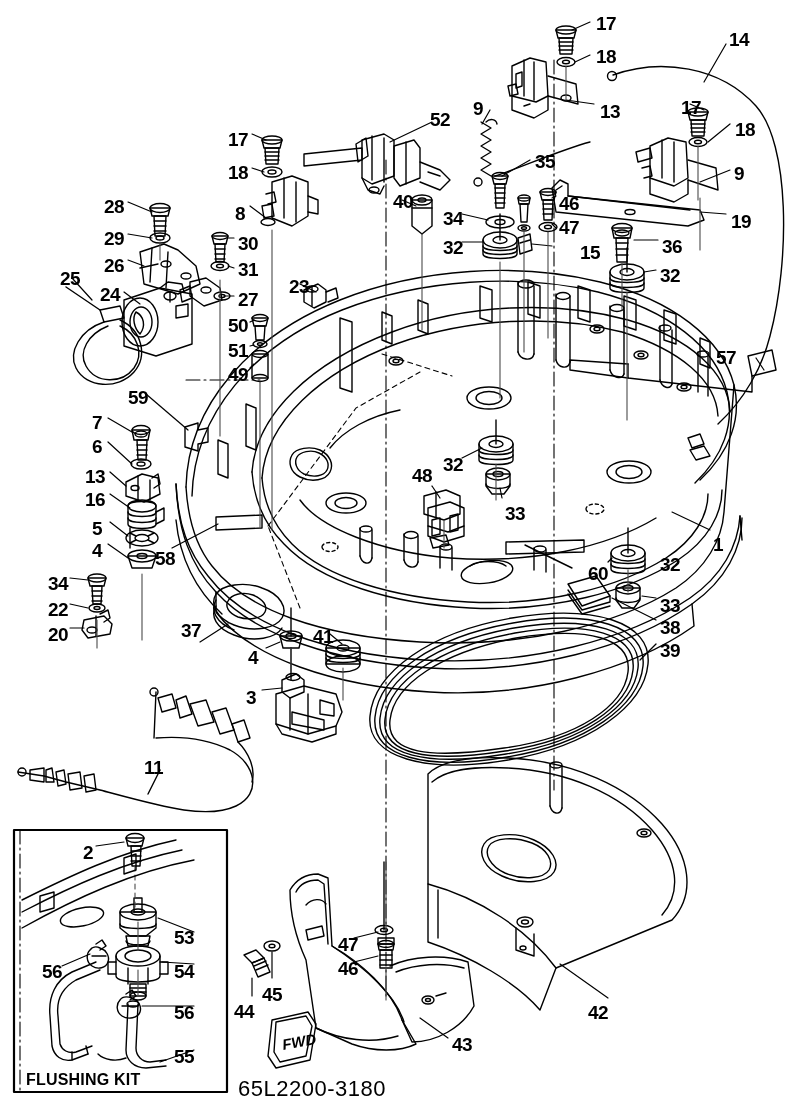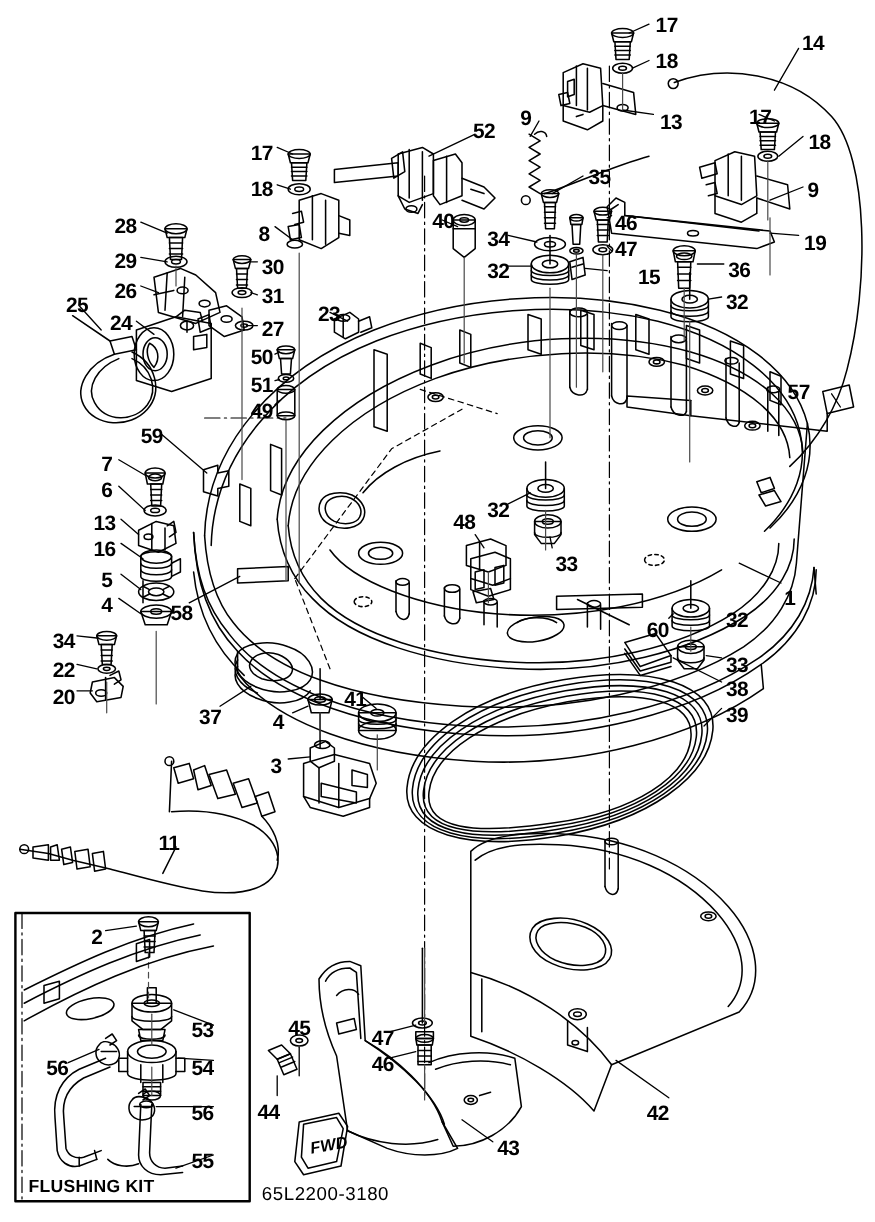--- a/index.html
+++ b/index.html
@@ -39,21 +39,21 @@
     font-family: "Liberation Sans", sans-serif;
     font-size: 16px;
     font-weight: 700;
     letter-spacing: 0.2px;
     color: #000000;
     white-space: nowrap;
   }
   .drawing-number {
     position: absolute;
     font-family: "Liberation Sans", sans-serif;
-    font-size: 17px;
+    font-size: 22px;
     font-weight: 400;
     letter-spacing: 0.5px;
     color: #000000;
     white-space: nowrap;
   }
   .fwd-text {
     position: absolute;
     font-family: "Liberation Sans", sans-serif;
     font-size: 15px;
     font-weight: 700;
@@ -789,32 +789,32 @@
       <div class="callout" style="left: 155px; top: 549px;">58</div>
       <div class="callout" style="left: 588px; top: 564px;">60</div>
       <div class="callout" style="left: 660px; top: 555px;">32</div>
       <div class="callout" style="left: 48px; top: 574px;">34</div>
       <div class="callout" style="left: 660px; top: 596px;">33</div>
       <div class="callout" style="left: 48px; top: 600px;">22</div>
       <div class="callout" style="left: 660px; top: 618px;">38</div>
       <div class="callout" style="left: 48px; top: 625px;">20</div>
       <div class="callout" style="left: 313px; top: 627px;">41</div>
       <div class="callout" style="left: 660px; top: 641px;">39</div>
-      <div class="callout" style="left: 181px; top: 643px;">37</div>
+      <div class="callout" style="left: 181px; top: 621px;">37</div>
       <div class="callout" style="left: 248px; top: 648px;">4</div>
       <div class="callout" style="left: 246px; top: 688px;">3</div>
       <div class="callout" style="left: 144px; top: 758px;">11</div>
       <div class="callout" style="left: 83px; top: 843px;">2</div>
       <div class="callout" style="left: 174px; top: 928px;">53</div>
       <div class="callout" style="left: 338px; top: 935px;">47</div>
       <div class="callout" style="left: 174px; top: 962px;">54</div>
       <div class="callout" style="left: 42px; top: 962px;">56</div>
       <div class="callout" style="left: 338px; top: 959px;">46</div>
       <div class="callout" style="left: 174px; top: 1003px;">56</div>
-      <div class="callout" style="left: 262px; top: 926px;">45</div>
+      <div class="callout" style="left: 262px; top: 985px;">45</div>
       <div class="callout" style="left: 234px; top: 1002px;">44</div>
       <div class="callout" style="left: 588px; top: 1003px;">42</div>
       <div class="callout" style="left: 174px; top: 1047px;">55</div>
       <div class="callout" style="left: 452px; top: 1035px;">43</div>
     </div>
 
   <div class="kit-label" style="left:26px; top:1071px;">FLUSHING KIT</div>
 
   <div class="drawing-number" style="left:238px; top:1076px;">65L2200-3180</div>
 

